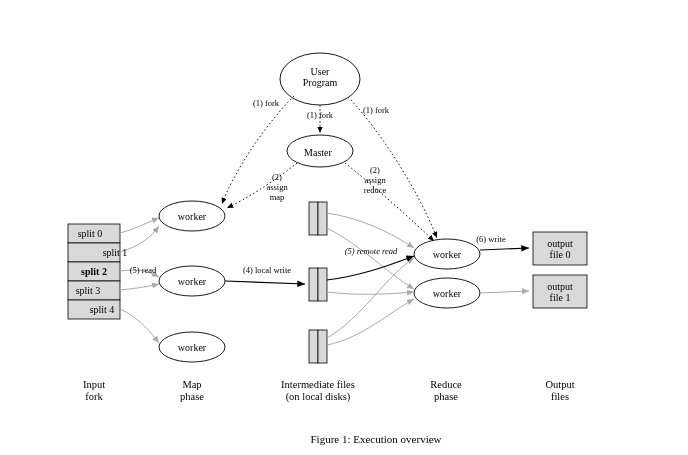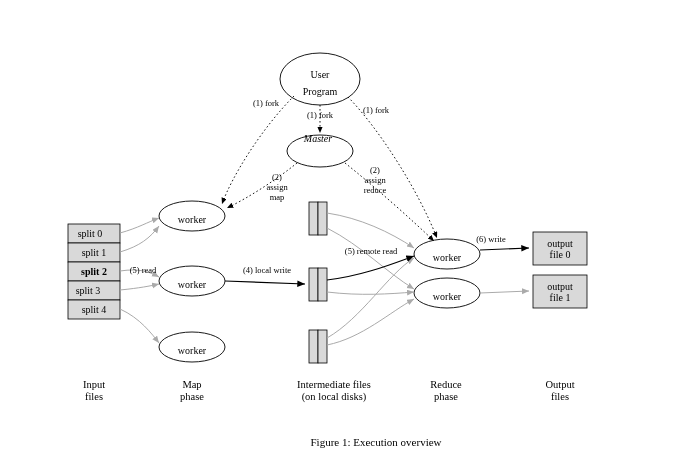--- a/index.html
+++ b/index.html
@@ -22,21 +22,21 @@
     top: 0;
     width: 688px;
     height: 455px;
   }
   .lbl {
     position: absolute;
     font-family: "Liberation Serif", serif;
     font-size: 10px;
     color: #000;
     white-space: pre;
-    line-height: 17px;
+    line-height: 11px;
     text-align: center;
   }
   .lbl.small {
     font-size: 8.5px;
     line-height: 10px;
   }
   .node-label {
     font-size: 10px;
     text-align: center;
   }
@@ -141,61 +141,61 @@
     </g>
 
     <g fill="none">
       <path d="M480,250 L529,248" stroke="#000" stroke-width="1.1" marker-end="url(#arrow-black)"></path>
       <path d="M480,293 L529,291" stroke="#aaaaaa" stroke-width="1" marker-end="url(#arrow-gray)"></path>
     </g>
   </svg>
 
   <div class="lbl node-label" style="left:280px; top:66px; width:80px;"><span style="white-space:pre-line;">User
 Program</span></div>
-  <div class="lbl node-label" style="left:287px; top:130px; width:62px;font-style:italic;"><span>Master</span></div>
+  <div class="lbl node-label" style="left:287px; top:147px; width:62px;"><span>Master</span></div>
 
   <div class="lbl node-label" style="left:159px; top:211px; width:66px;"><span>worker</span></div>
   <div class="lbl node-label" style="left:159px; top:276px; width:66px;"><span>worker</span></div>
   <div class="lbl node-label" style="left:159px; top:342px; width:66px;"><span>worker</span></div>
 
   <div class="lbl node-label" style="left:414px; top:249px; width:66px;"><span>worker</span></div>
   <div class="lbl node-label" style="left:414px; top:288px; width:66px;"><span>worker</span></div>
 
   <div class="lbl box-label" style="left:68px; top:228px; width:44px;"><span>split 0</span></div>
-  <div class="lbl box-label" style="left:68px; top:247px; width:52px;"><span>split 1</span></div>
+  <div class="lbl box-label" style="left:68px; top:247px; width:52px;padding-left:21px;"><span>split 1</span></div>
   <div class="lbl box-label" style="left:68px; top:266px; width:52px;font-weight:bold;"><span>split 2</span></div>
   <div class="lbl box-label" style="left:68px; top:285px; width:40px;"><span>split 3</span></div>
-  <div class="lbl box-label" style="left:68px; top:304px; width:52px;"><span>split 4</span></div>
+  <div class="lbl box-label" style="left:68px; top:304px; width:52px;padding-left:8px;"><span>split 4</span></div>
 
   <div class="lbl box-label" style="left:533px; top:238px; width:54px;"><span style="white-space:pre-line;">output
 file 0</span></div>
   <div class="lbl box-label" style="left:533px; top:281px; width:54px;"><span style="white-space:pre-line;">output
 file 1</span></div>
 
   <div class="lbl small" style="left:242px; top:98px; width:48px;"><span>(1) fork</span></div>
   <div class="lbl small" style="left:296px; top:110px; width:48px;"><span>(1) fork</span></div>
   <div class="lbl small" style="left:352px; top:105px; width:48px;"><span>(1) fork</span></div>
 
   <div class="lbl small" style="left:256px; top:172px; width:42px;"><span style="white-space:pre-line;">(2)
 assign
 map</span></div>
   <div class="lbl small" style="left:351px; top:165px; width:48px;"><span style="white-space:pre-line;">(2)
 assign
 reduce</span></div>
 
   <div class="lbl small" style="left:118px; top:265px; width:50px;"><span>(5) read</span></div>
   <div class="lbl small" style="left:228px; top:265px; width:78px;"><span>(4) local write</span></div>
-  <div class="lbl small" style="left:329px; top:246px; width:84px;"><span>(5) remote read</span></div>
+  <div class="lbl small" style="left:329px; top:246px; width:84px;font-style:italic;"><span>(5) remote read</span></div>
   <div class="lbl small" style="left:465px; top:234px; width:52px;"><span>(6) write</span></div>
 
   <div class="lbl col-label" style="left:62px; top:379px; width:64px;"><span style="white-space:pre-line;">Input
-files</span></div>
+fork</span></div>
   <div class="lbl col-label" style="left:160px; top:379px; width:64px;"><span style="white-space:pre-line;">Map
 phase</span></div>
-  <div class="lbl col-label" style="left:274px; top:379px; width:120px;"><span style="white-space:pre-line;">Intermediate files
+  <div class="lbl col-label" style="left:258px; top:379px; width:120px;"><span style="white-space:pre-line;">Intermediate files
 (on local disks)</span></div>
   <div class="lbl col-label" style="left:414px; top:379px; width:64px;"><span style="white-space:pre-line;">Reduce
 phase</span></div>
   <div class="lbl col-label" style="left:528px; top:379px; width:64px;"><span style="white-space:pre-line;">Output
 files</span></div>
 
   <div class="lbl caption" style="top:434px;margin-left:32px;"><span>Figure 1: Execution overview</span></div>
 
 </div>
 

